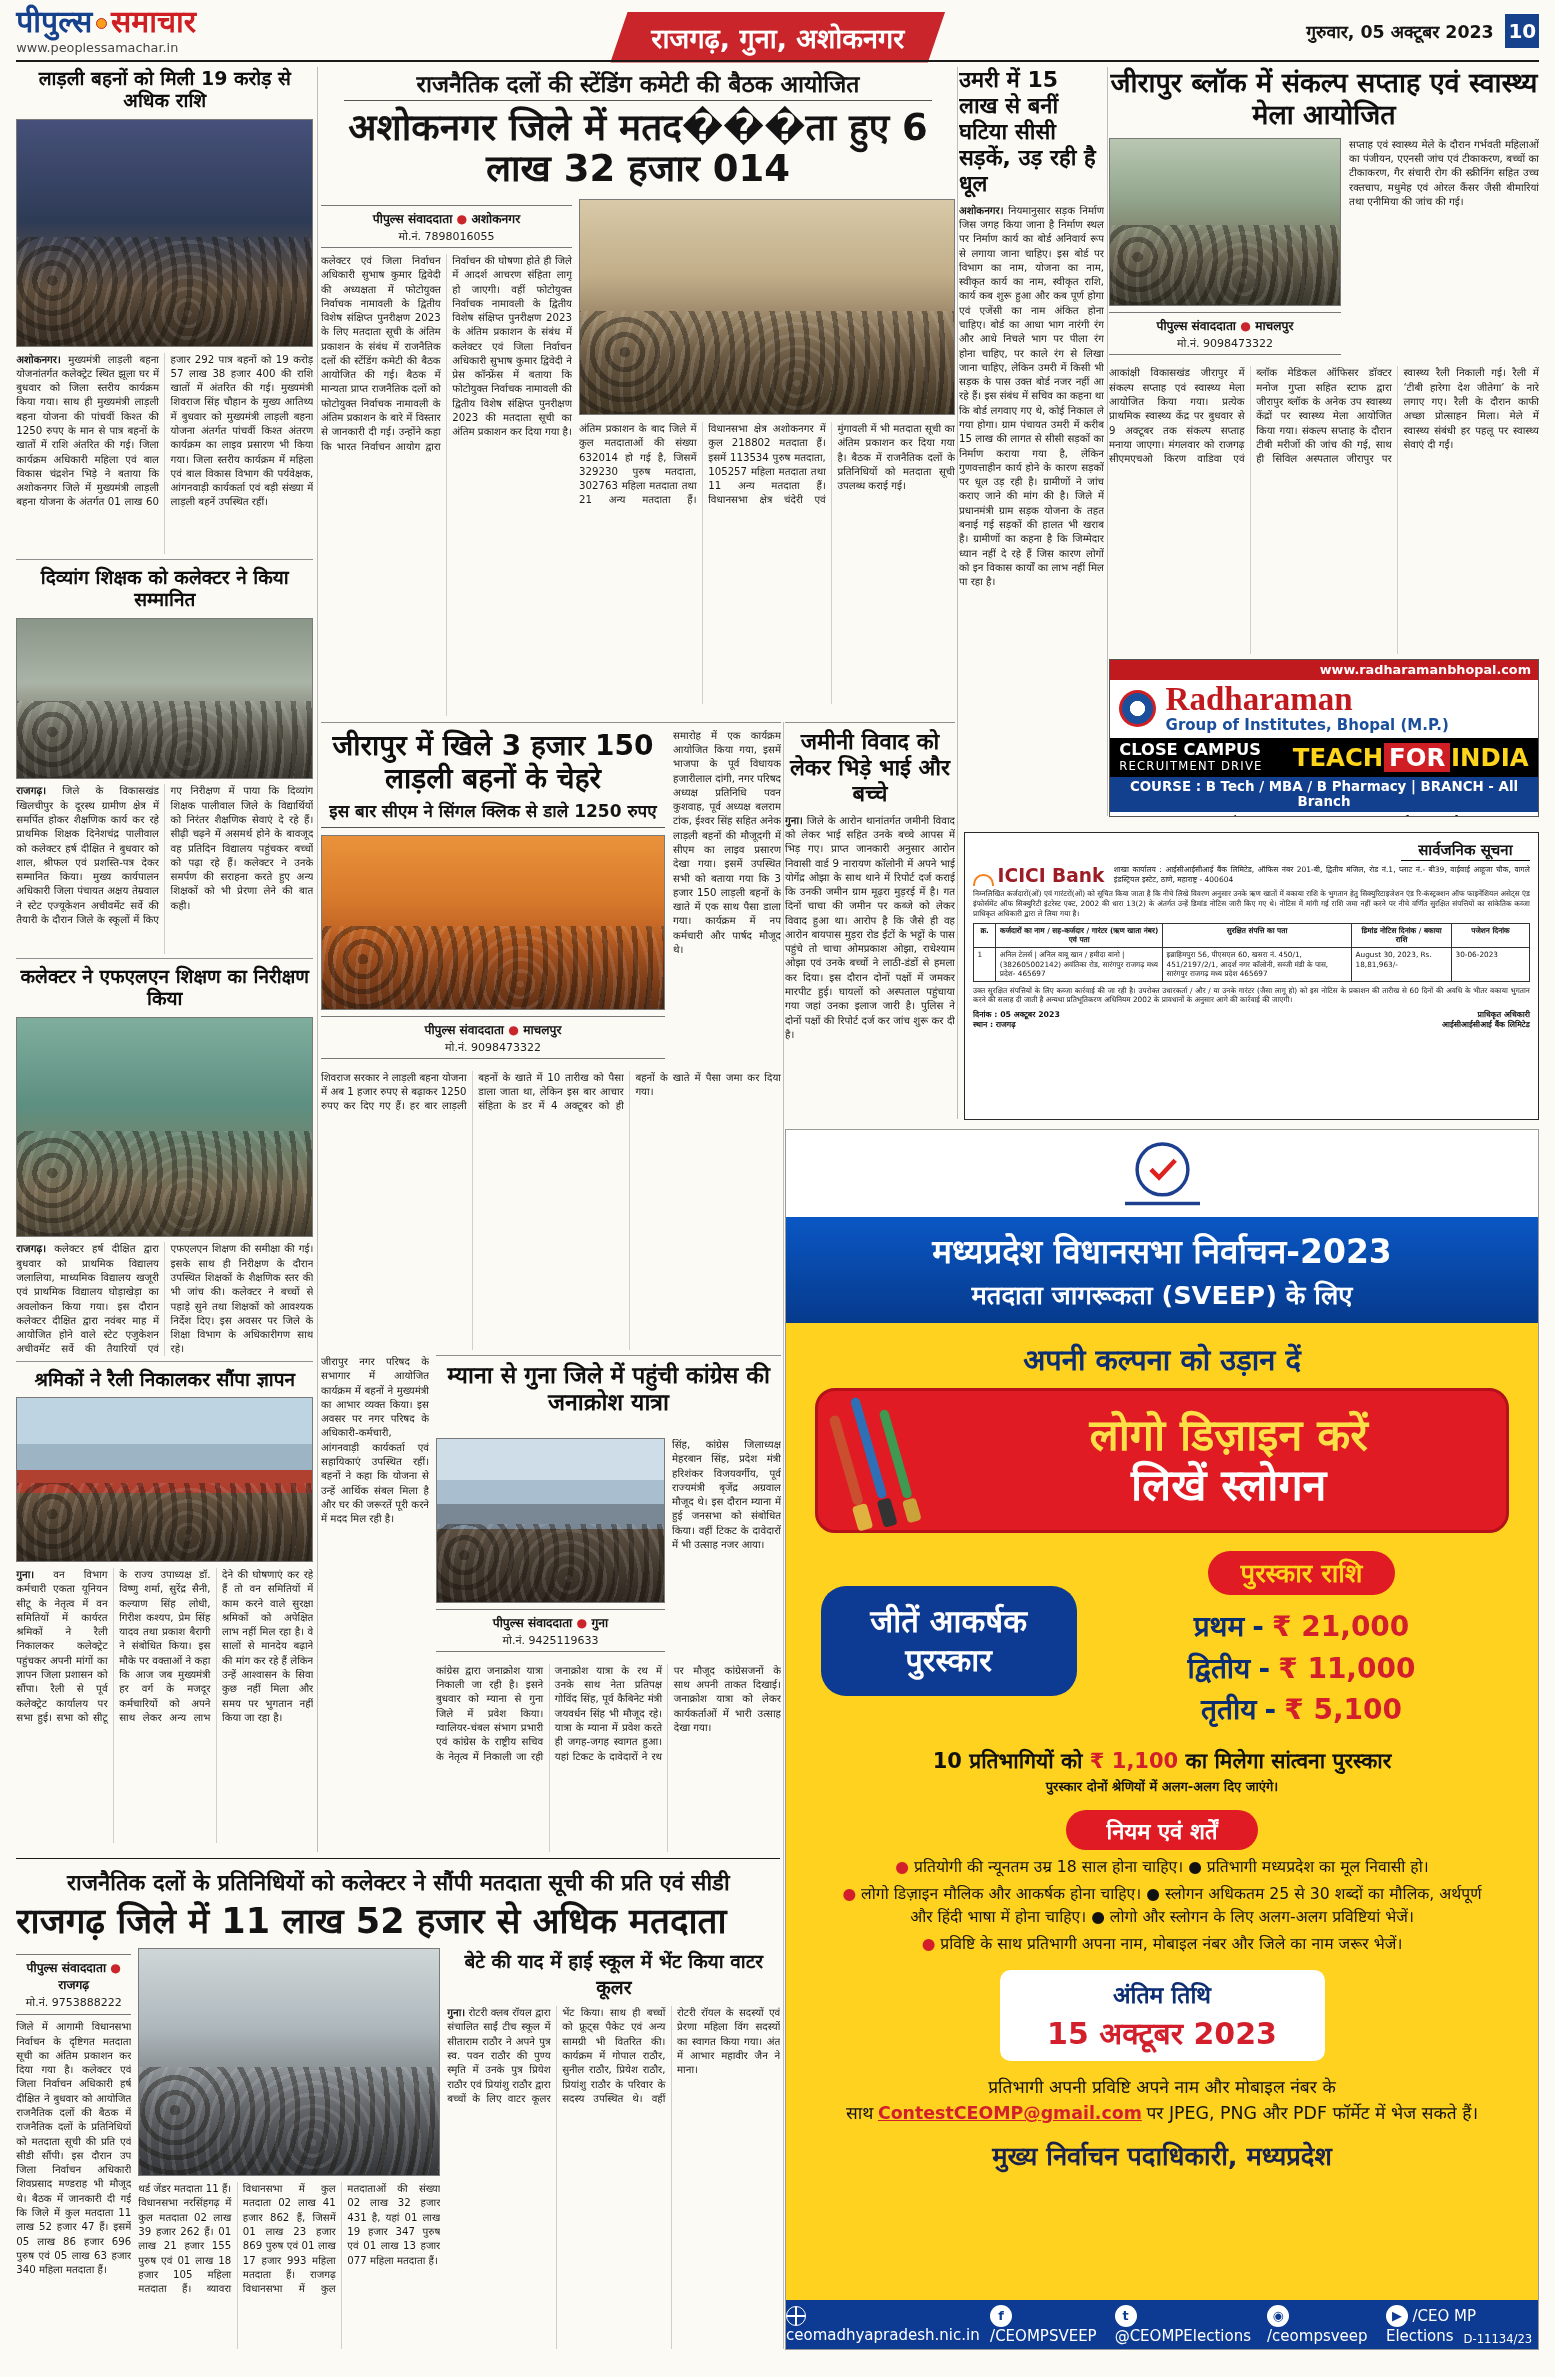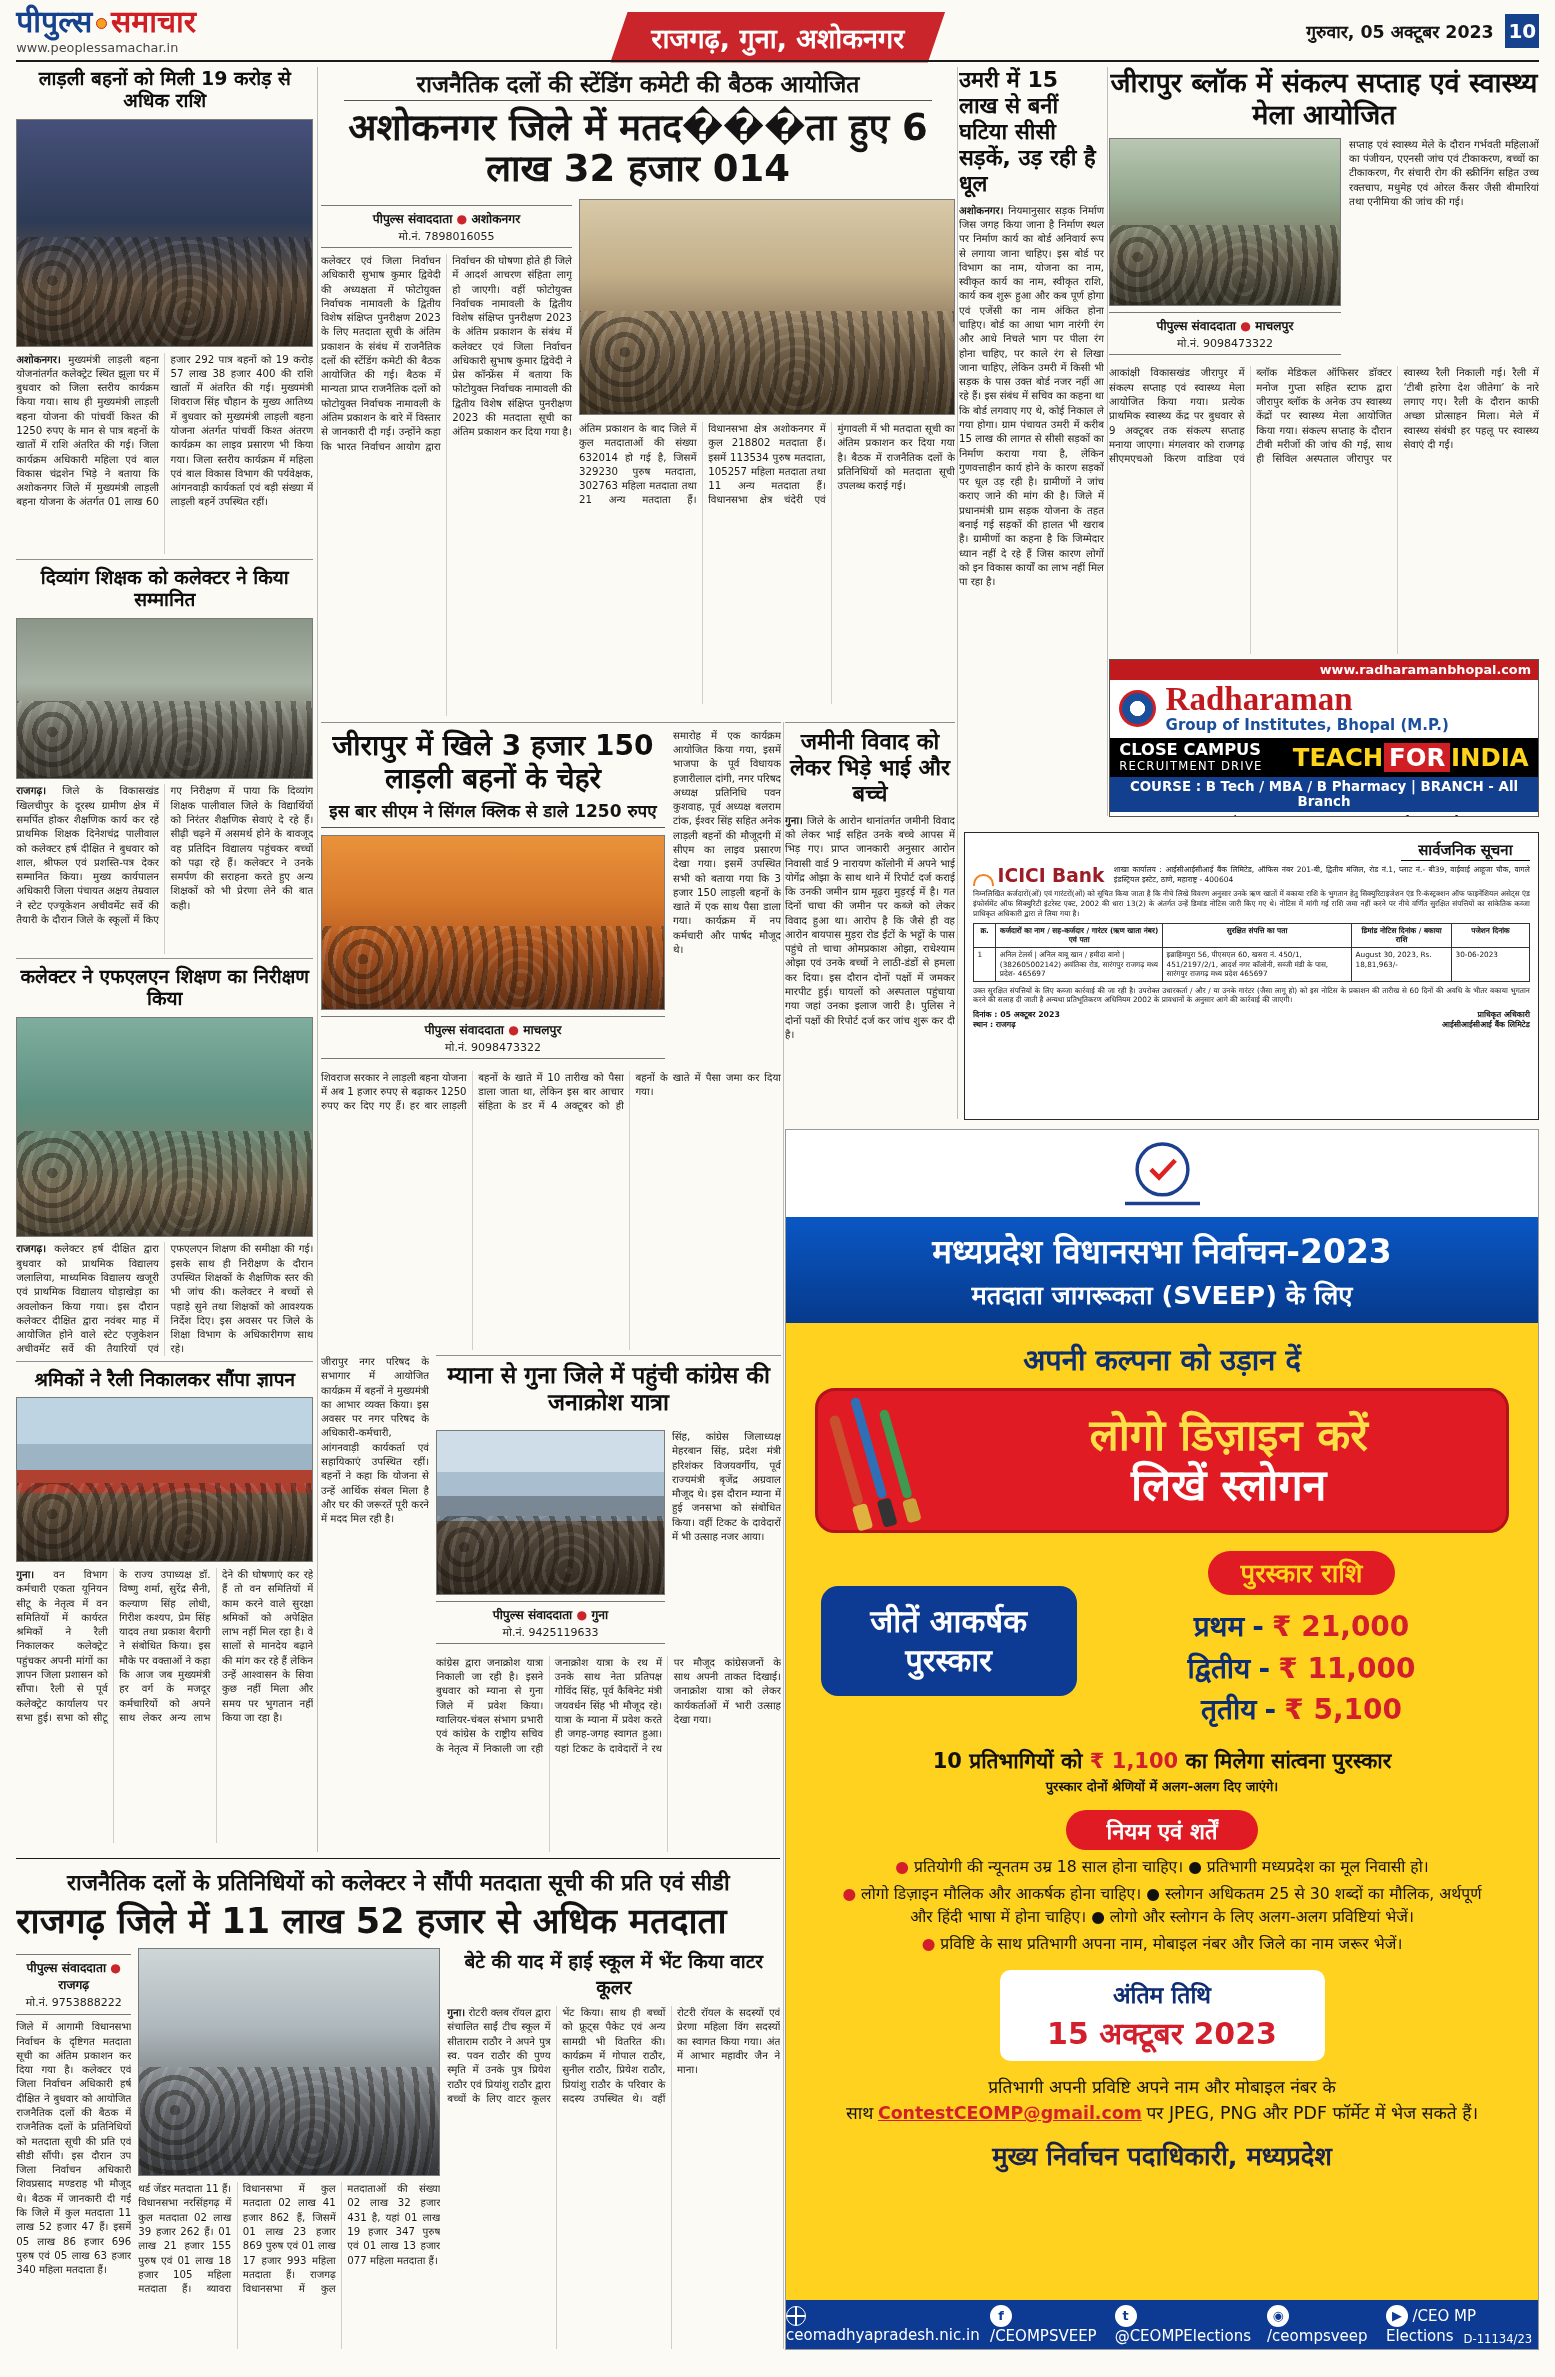--- a/index.html
+++ b/index.html
@@ -86,21 +86,21 @@
 .sv-head{background:linear-gradient(180deg,#0a57c4,#063a8c);color:#fff;text-align:center;padding:10.5px 0}
 .sv-h1{font-size:33px;font-weight:bold}
 .sv-h2{font-size:25.6px;font-weight:bold;margin-top:4.6px}
 .sv-body{flex:1;padding:11.6px 23px 0;position:relative}
 .sv-tagline{font-size:29px;font-weight:bold;color:#0d2d73;text-align:center;margin:4.6px 0 10.5px}
 .sv-main{position:relative;background:#e01b24;border:3.5px solid #b3121a;border-radius:20px;margin:0 5.8px;padding:20px 11.6px 20px 145px;text-align:center}
 .sv-brushes{position:absolute;left:8.1px;top:-5.8px}
 .sv-t1{font-size:43px;font-weight:bold;color:#fde047;line-height:1.15}
 .sv-t2{font-size:43px;font-weight:bold;color:#fff;line-height:1.15}
 .sv-prize-row{display:flex;gap:23px;align-items:center;margin:17.4px 11.6px 0}
-.sv-win{background:#0d3a93;color:#fff;border-radius:17px;padding:16.3px 11.6px;text-align:center;width:256px;font-size:31px;font-weight:bold;line-height:1.25}
+.sv-win{background:#0d3a93;color:#fff;border-radius:25px;padding:16.3px 11.6px;text-align:center;width:256px;font-size:31px;font-weight:bold;line-height:1.25}
 .sv-prizes{flex:1;text-align:center}
 .sv-prize-title{display:inline-block;background:#e01b24;color:#ffd51c;font-size:25.6px;font-weight:bold;border-radius:29px;padding:4.6px 33px;margin-bottom:8.1px}
 .sv-prize-line{font-size:28px;font-weight:bold;margin:3.5px 0}
 .sv-rank{color:#0d2d73}.sv-dash{color:#0d2d73;margin:0 8.1px}.sv-amt{color:#d31f2b}
 .sv-consol{font-size:21px;font-weight:bold;text-align:center;margin-top:15px;color:#111}
 .sv-consol .red{color:#d31f2b}
 .sv-consol2{font-size:13px;font-weight:bold;text-align:center;margin-top:3.5px;color:#111}
 .sv-rules-title{display:block;width:192px;margin:15px auto 5px;background:#e01b24;color:#fff;font-size:22px;font-weight:bold;text-align:center;border-radius:23px;padding:4.6px 0}
 .sv-rules{list-style:none;width:94%;margin:0 auto}
 .sv-rules li{font-size:15.7px;line-height:1.5;text-align:center;margin:3.5px 0;color:#111}
@@ -285,21 +285,21 @@
       <div class="body-text" style="flex:1;height:323px"><span>समारोह में एक कार्यक्रम आयोजित किया गया, इसमें भाजपा के पूर्व विधायक हजारीलाल दांगी, नगर परिषद अध्यक्ष प्रतिनिधि पवन कुशवाह, पूर्व अध्यक्ष बलराम टांक, ईश्वर सिंह सहित अनेक लाड़ली बहनों की मौजूदगी में सीएम का लाइव प्रसारण देखा गया। इसमें उपस्थित सभी को बताया गया कि 3 हजार 150 लाड़ली बहनों के खाते में एक साथ पैसा डाला गया। कार्यक्रम में नप कर्मचारी और पार्षद मौजूद थे।</span></div>
     </div>
     <div class="body-text cols-3" style="height:282px;margin-top:5.8px"><span>शिवराज सरकार ने लाड़ली बहना योजना में अब 1 हजार रुपए से बढ़ाकर 1250 रुपए कर दिए गए हैं। हर बार लाड़ली बहनों के खाते में 10 तारीख को पैसा डाला जाता था, लेकिन इस बार आचार संहिता के डर में 4 अक्टूबर को ही बहनों के खाते में पैसा जमा कर दिया गया।</span></div>
   </section>
 
   <section class="abs" style="left:321px;top:1355px;width:108px;height:497px">
     <div class="body-text" style="height:497px"><span>जीरापुर नगर परिषद के सभागार में आयोजित कार्यक्रम में बहनों ने मुख्यमंत्री का आभार व्यक्त किया। इस अवसर पर नगर परिषद के अधिकारी-कर्मचारी, आंगनवाड़ी कार्यकर्ता एवं सहायिकाएं उपस्थित रहीं। बहनों ने कहा कि योजना से उन्हें आर्थिक संबल मिला है और घर की जरूरतें पूरी करने में मदद मिल रही है।</span></div>
   </section>
 
   <section class="abs rule-top" style="left:436px;top:1355px;width:345px;height:497px">
-    <h2 class="hl" style="font-size:23px;text-align:center;margin-bottom:14px">म्याना से गुना जिले में पहुंची कांग्रेस की जनाक्रोश यात्रा</h2>
+    <h2 class="hl" style="font-size:23px;text-align:center;margin-bottom:22px">म्याना से गुना जिले में पहुंची कांग्रेस की जनाक्रोश यात्रा</h2>
     <div style="display:flex;gap:7px">
       <div style="width:229px">
         <div class="photo ph-yatra" style="height:165px"></div>
         <div class="byline">
           <div class="b1"><span>पीपुल्स संवाददाता</span> <span class="dot">●</span> <span>गुना</span></div>
           <div class="b2">मो.नं. 9425119633</div>
         </div>
       </div>
       <div class="body-text" style="flex:1;height:213px"><span>सिंह, कांग्रेस जिलाध्यक्ष मेहरबान सिंह, प्रदेश मंत्री हरिशंकर विजयवर्गीय, पूर्व राज्यमंत्री बृजेंद्र अग्रवाल मौजूद थे। इस दौरान म्याना में हुई जनसभा को संबोधित किया। वहीं टिकट के दावेदारों में भी उत्साह नजर आया।</span></div>
     </div>

